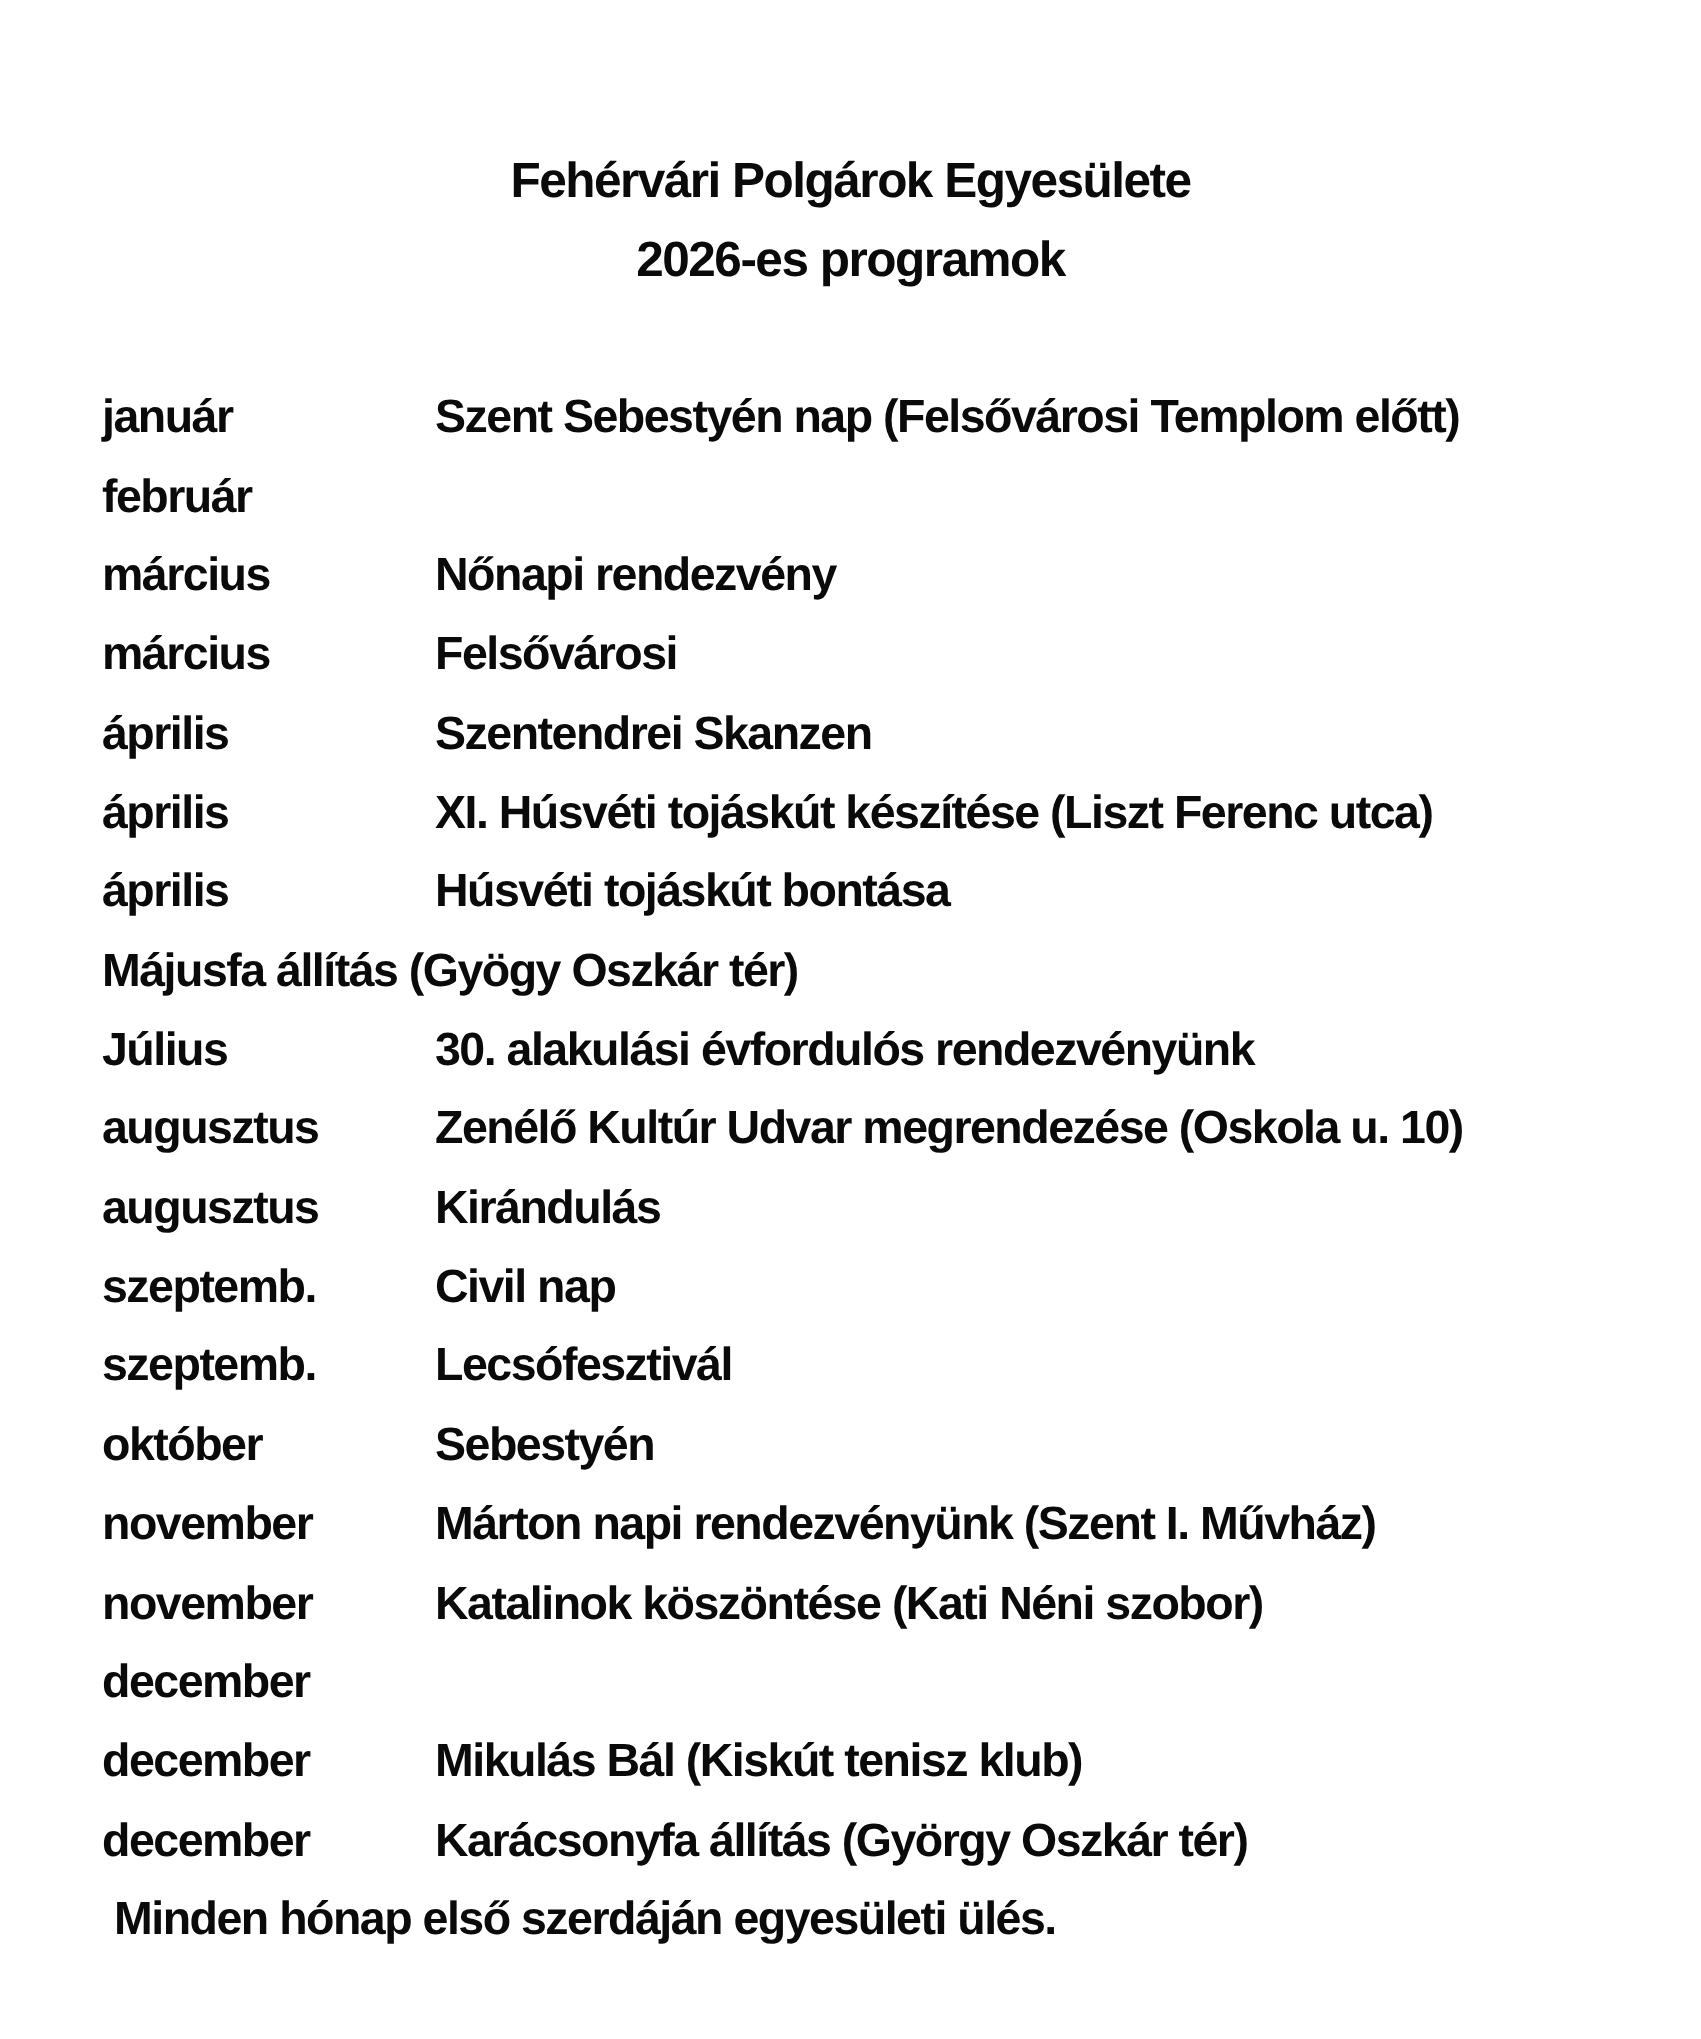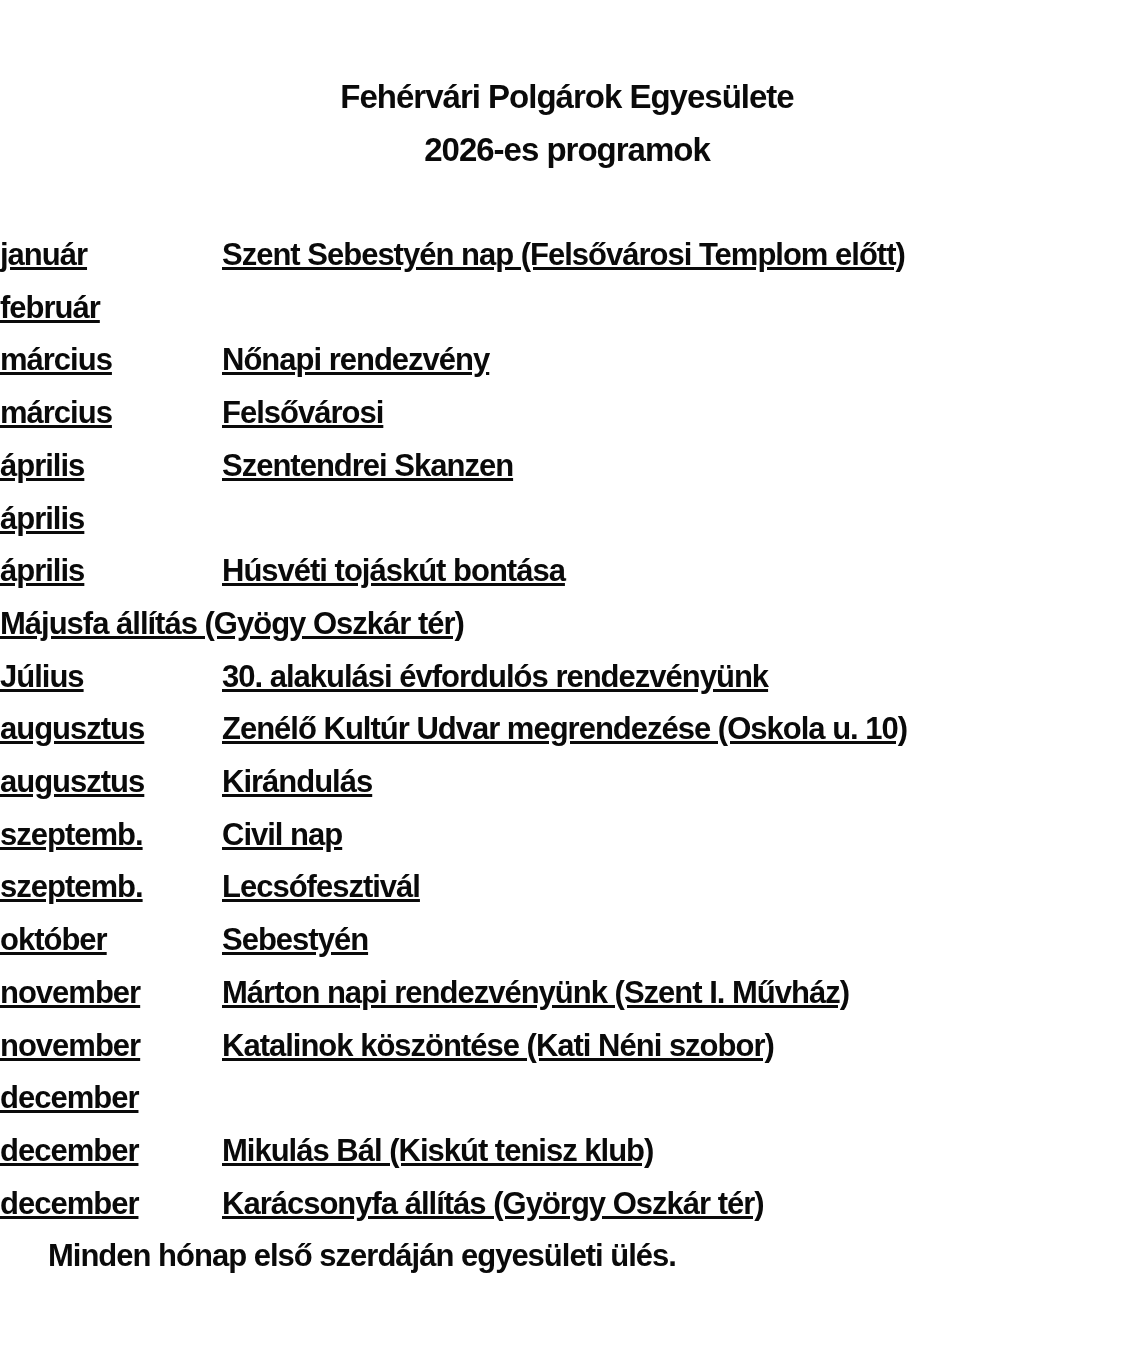--- a/index.html
+++ b/index.html
@@ -11,47 +11,47 @@
     position: relative;
     width: 1134px;
     height: 1359px;
     background: #ffffff;
     font-family: "Liberation Sans", sans-serif;
     font-weight: bold;
     color: #0a0a0a;
     overflow: hidden;
   }
   .title-wrap {
-    padding-top: 70px;
+    padding-top: 93px;
     text-align: center;
     font-size: 33px;
     line-height: 53px;
     letter-spacing: -1px;
   }
   .program-list {
     margin-top: 53px;
   }
   .program-row {
     display: flex;
     align-items: flex-end;
+    padding-left: 68px;
     font-size: 31px;
     line-height: 52.7px;
     letter-spacing: -1px;
     white-space: nowrap;
-    text-decoration: underline;
   }
   .program-month {
     width: 222px;
     flex-shrink: 0;
   }
   .program-event {
     flex: 1;
   }
   .footer-note {
-    padding-left: 48px;
+    padding-left: 76px;
     font-size: 31px;
     line-height: 52.7px;
     letter-spacing: -1px;
     white-space: nowrap;
   }
 </style>
 </head>
 <body>
 
 <div class="doc">
@@ -82,20 +82,21 @@
         <div class="program-event">Felsővárosi</div>
       </div>
 
       <div class="program-row">
         <div class="program-month">április</div>
         <div class="program-event">Szentendrei Skanzen</div>
       </div>
 
       <div class="program-row">
         <div class="program-month">április</div>
+        <div class="program-event">XI. Húsvéti tojáskút készítése (Liszt Ferenc utca)</div>
       </div>
 
       <div class="program-row">
         <div class="program-month">április</div>
         <div class="program-event">Húsvéti tojáskút bontása</div>
       </div>
 
       <div class="program-row">
         <div class="program-event">Májusfa állítás (Gyögy Oszkár tér)</div>
       </div>

